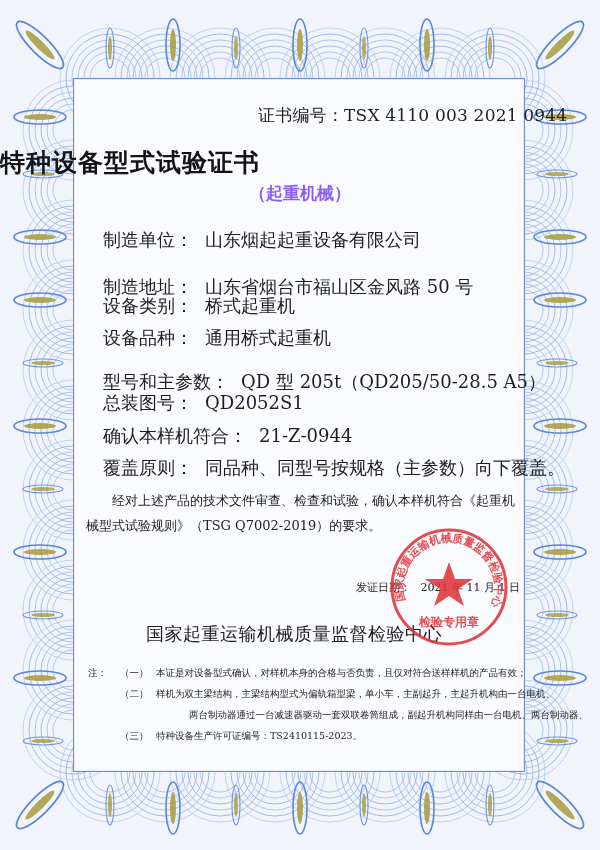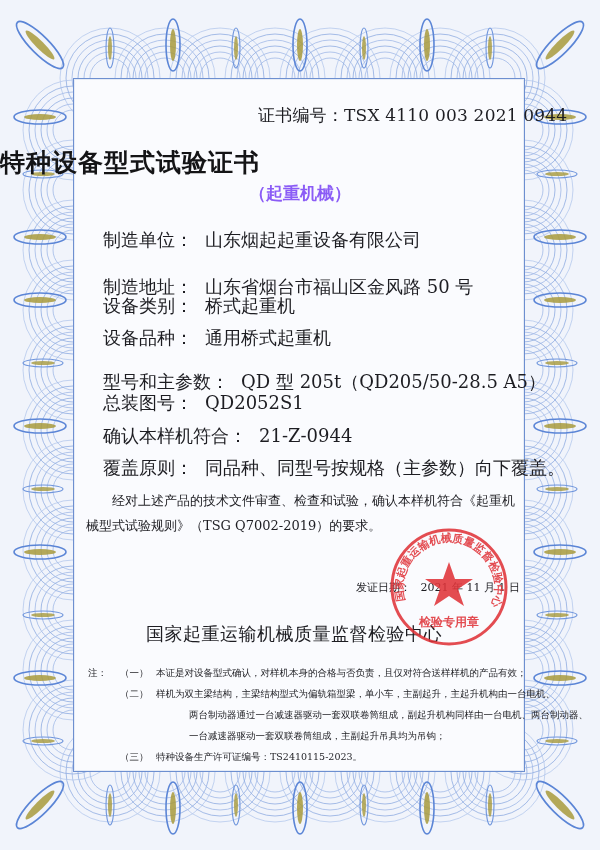--- a/index.html
+++ b/index.html
@@ -217,18 +217,15 @@
     <span class="note-lbl">注：</span>
     <span class="note-body"><span class="note-idx">（一）</span><span>本证是对设备型式确认，对样机本身的合格与否负责，且仅对符合送样样机的产品有效；</span></span>
   </div>
   <div class="note-row">
     <span class="note-body"><span class="note-idx">（二）</span><span>样机为双主梁结构，主梁结构型式为偏轨箱型梁，单小车，主副起升，主起升机构由一台电机、</span></span>
   </div>
   <div class="note-row">
     <span class="note-cont">两台制动器通过一台减速器驱动一套双联卷筒组成，副起升机构同样由一台电机、两台制动器、</span>
   </div>
   <div class="note-row">
-    <span class="note-cont">一台减速器驱动一套双联卷筒组成，主副起升吊具均为吊钩；</span>
-  </div>
-  <div class="note-row">
     <span class="note-body"><span class="note-idx">（三）</span><span>特种设备生产许可证编号：TS2410115-2023。</span></span>
   </div>
 </div>
 
 </body></html>

